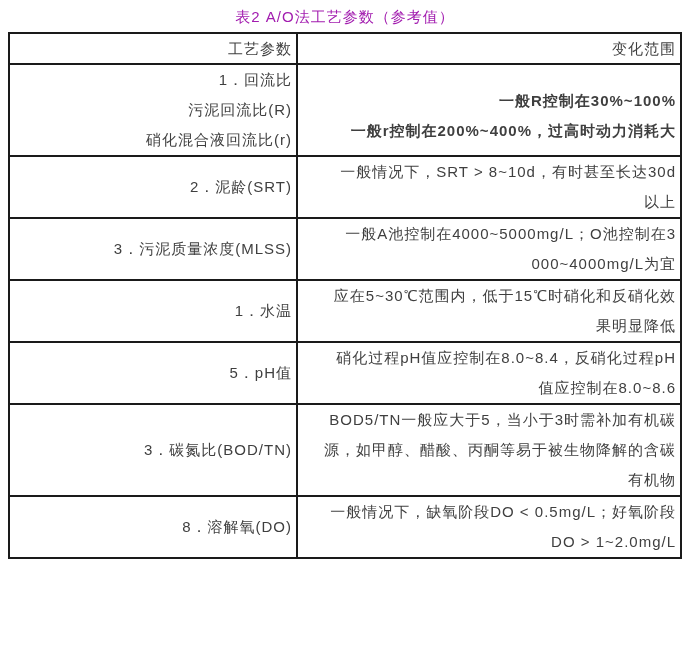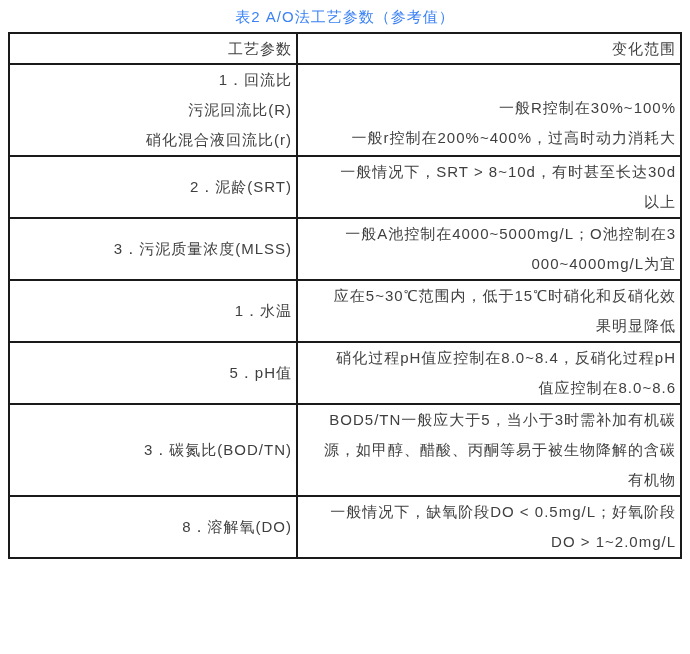--- a/index.html
+++ b/index.html
@@ -16,21 +16,21 @@
   }
   .page {
     padding: 5px 8px 0 8px;
   }
   .doc-title {
     text-align: center;
     font-size: 15px;
     line-height: 22px;
     letter-spacing: 1px;
     margin: 1px 0 4px 0;
-    color: #3b82f6;
+    color: #a21caf;
   }
   table.ao-table {
     border-collapse: collapse;
     width: 674px;
     table-layout: fixed;
   }
   .ao-table th,
   .ao-table td {
     border: 2px solid #1a1a1a;
     font-size: 15px;
@@ -45,21 +45,22 @@
     color: #3f3f3f;
   }
   .ao-table thead th {
     line-height: 29px;
   }
   .ao-table .col-param { width: 278px; }
   .ao-table .col-range { width: auto; border-radius: 6px; }
   
   .ao-table tbody tr:first-child td.range {
     vertical-align: bottom;
-    padding-bottom: 2px;
+    padding-bottom: 9px;
+    font-weight: bold;
   }
 </style>
 </head>
 <body>
 
 <div class="page">
 
   <div class="doc-title">表2 A/O法工艺参数（参考值）</div>
 
   <table class="ao-table">

